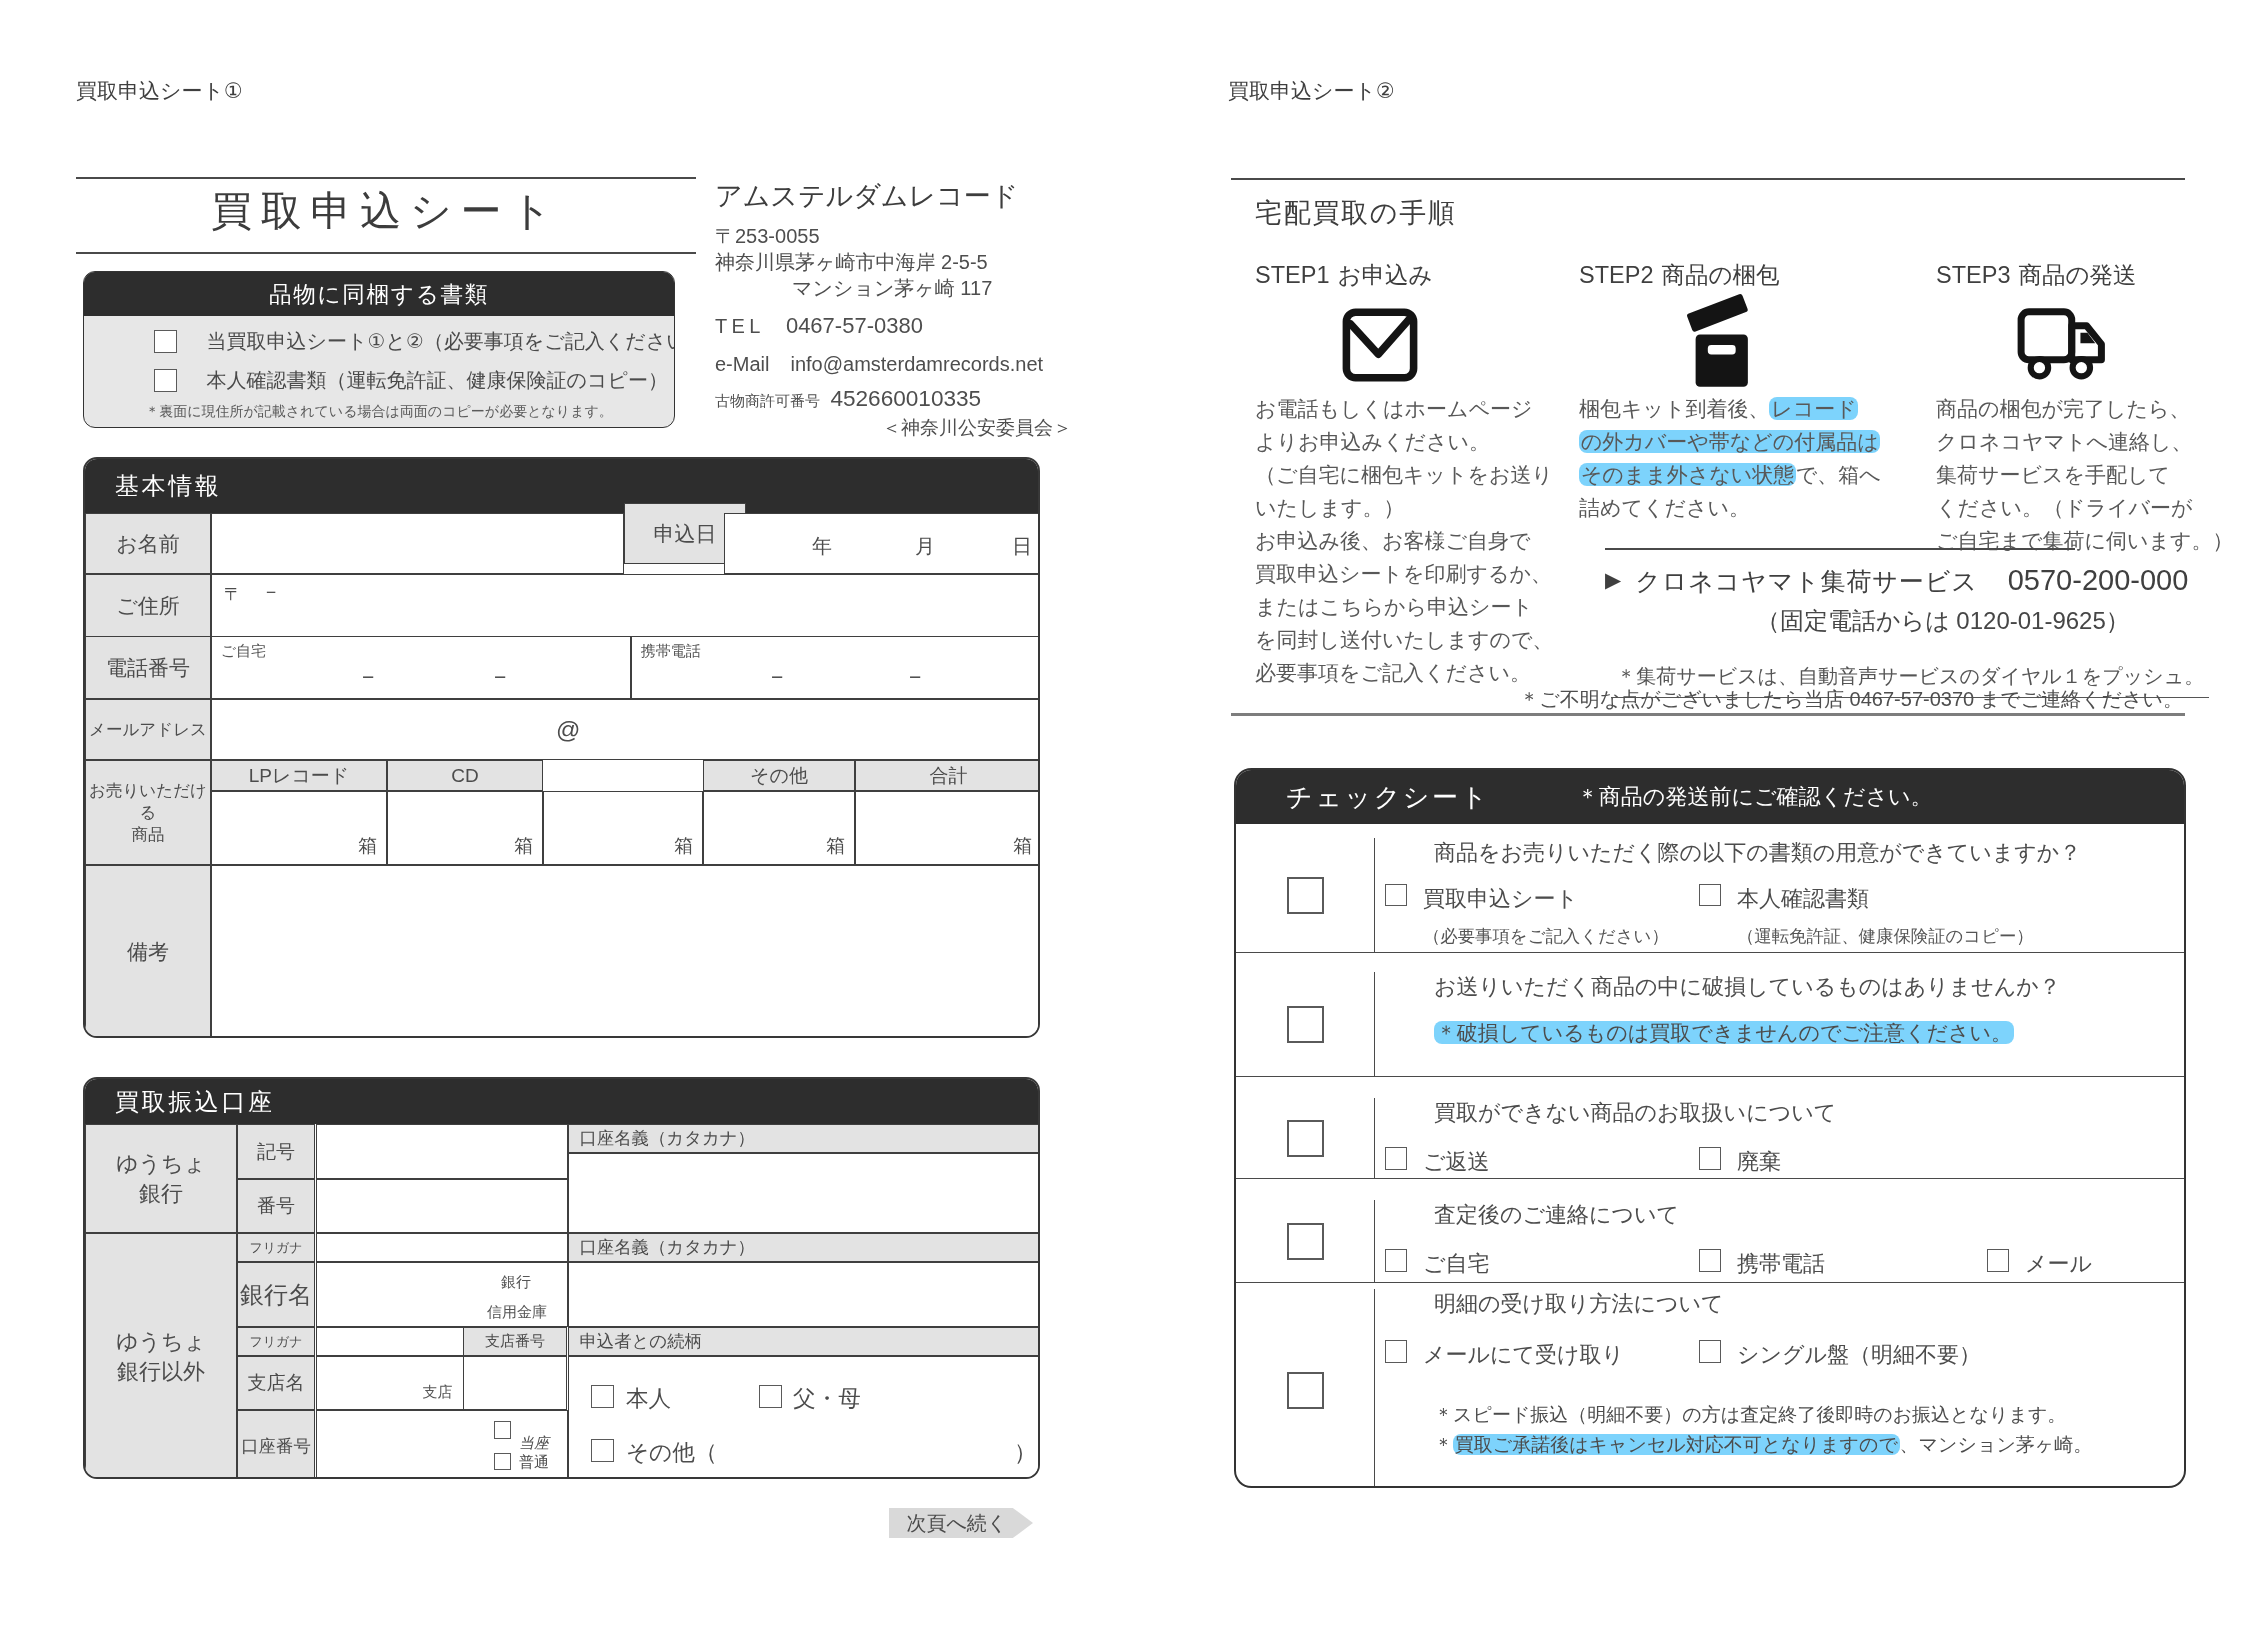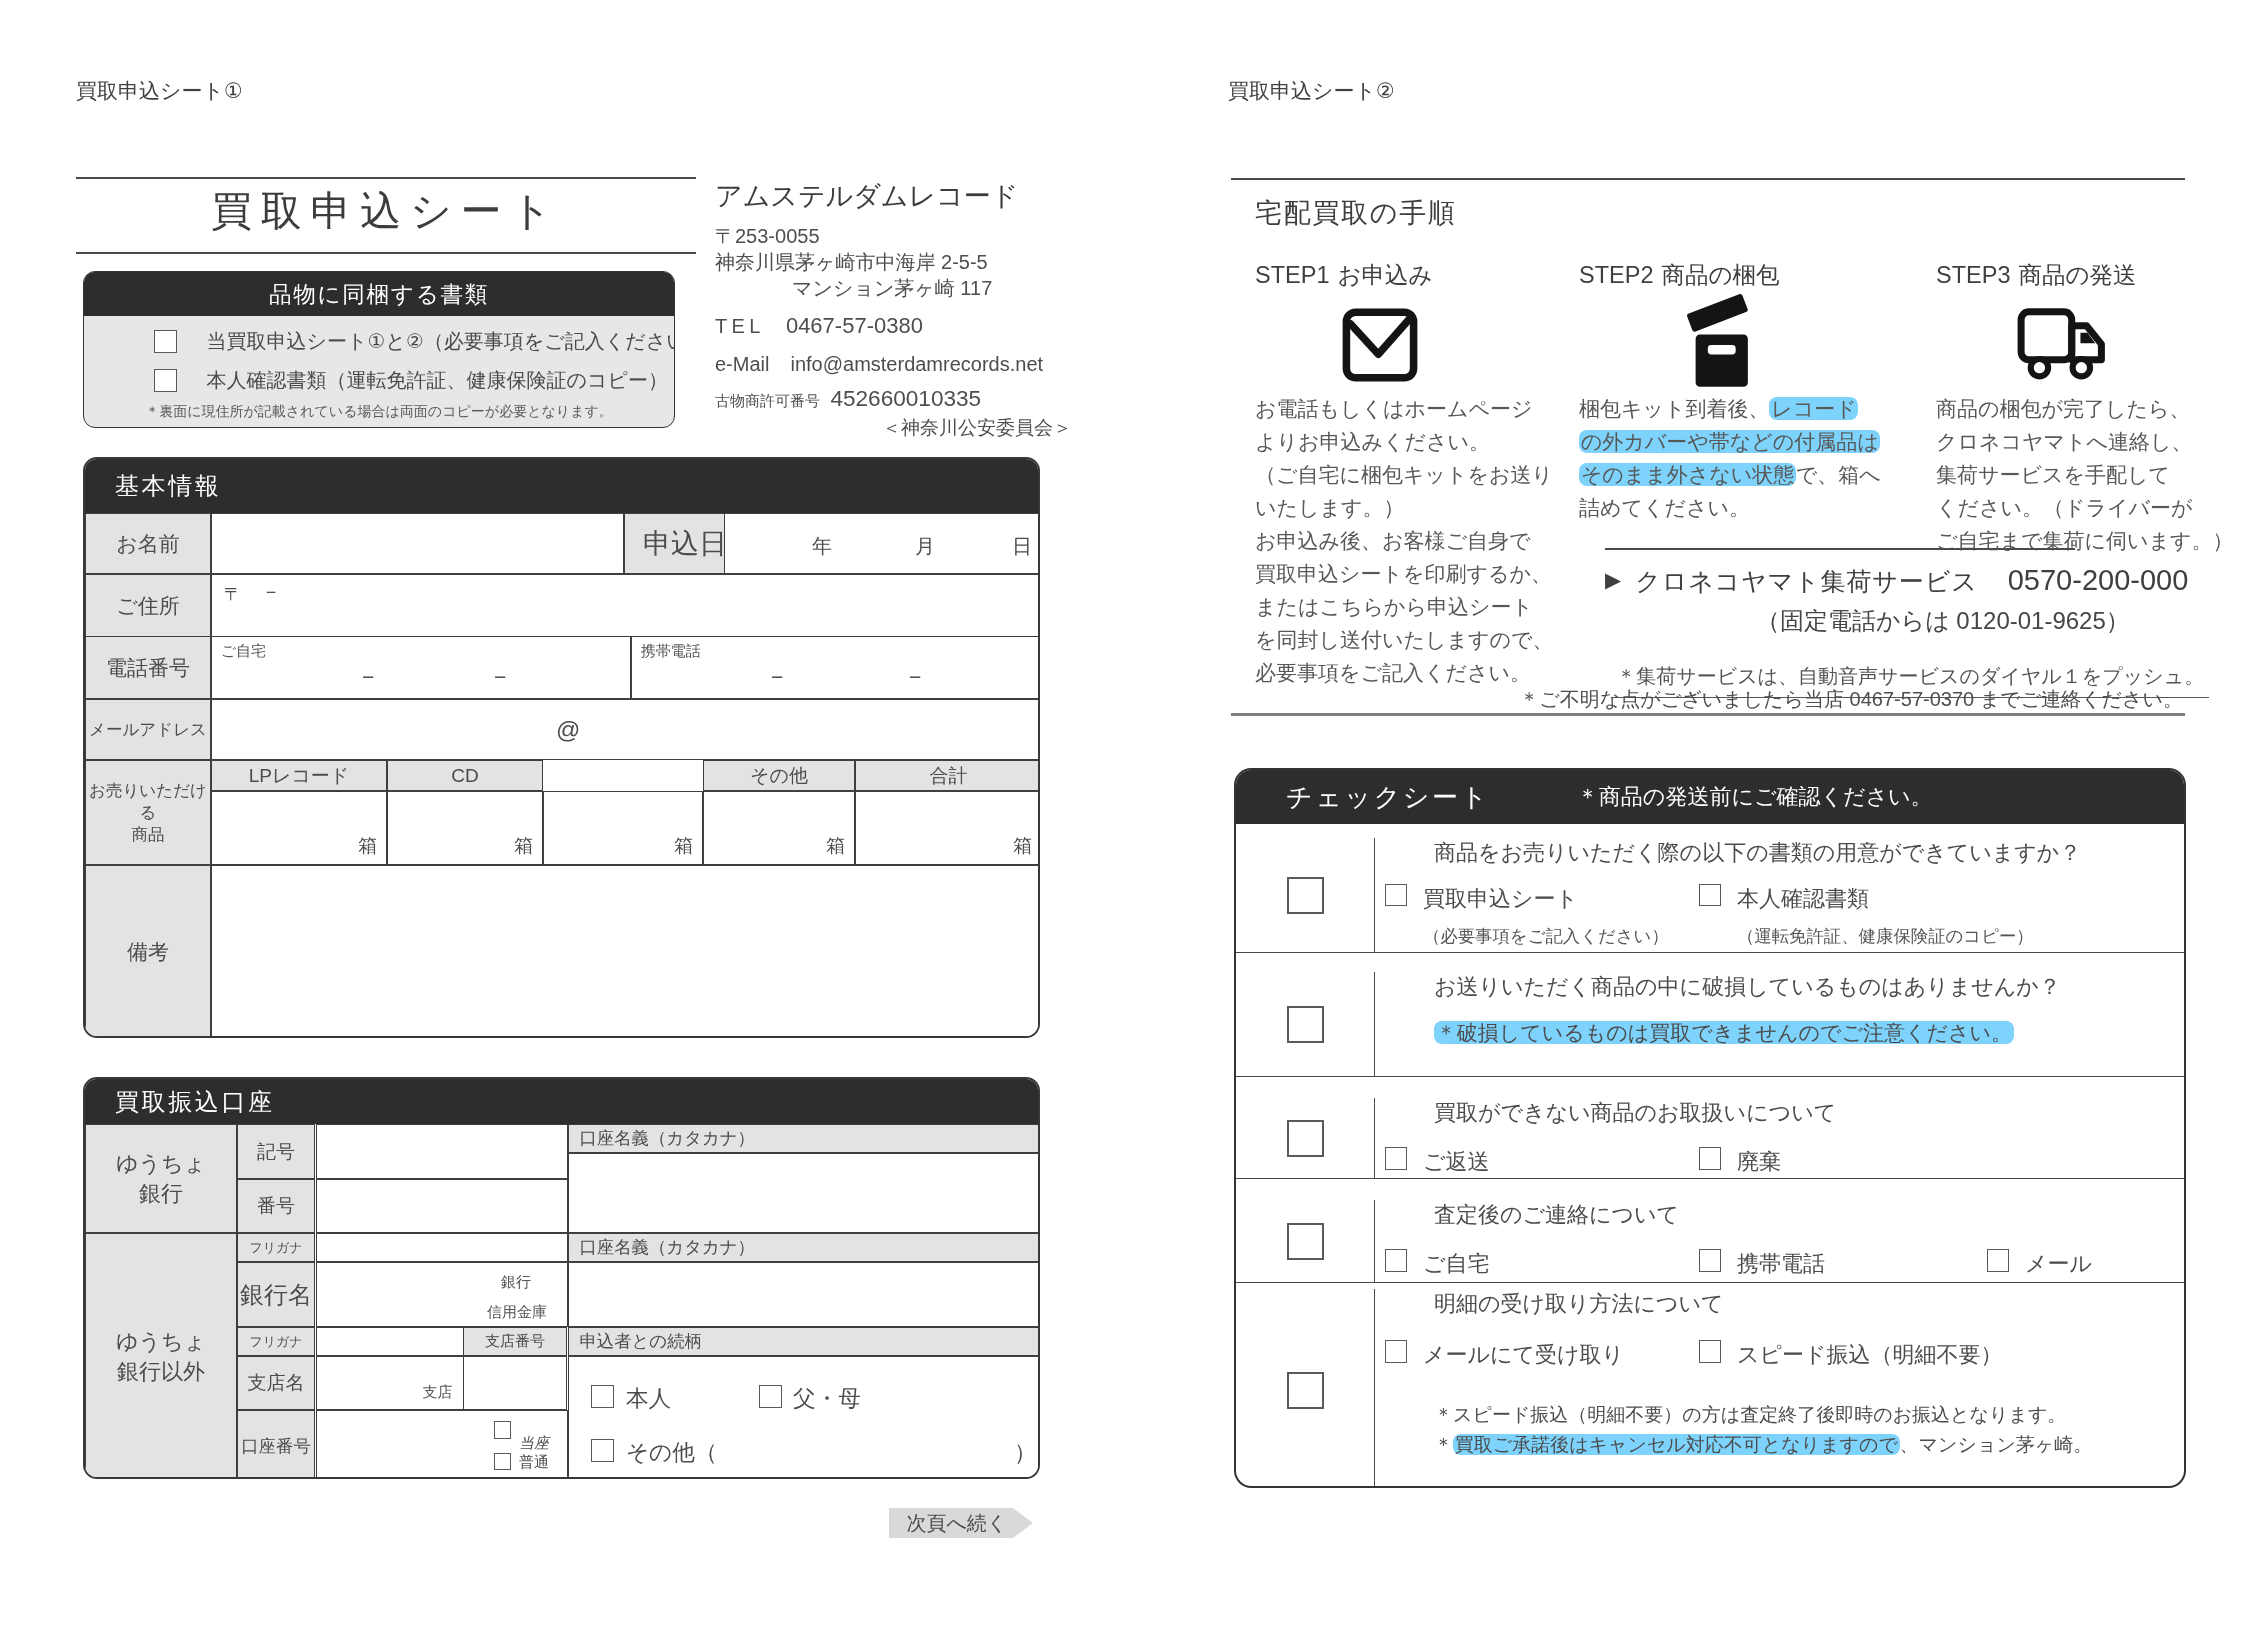--- a/index.html
+++ b/index.html
@@ -143,21 +143,21 @@
     <div class="cell gray center" style="left:0;top:240px;width:126px;height:61px;font-size:16.5px;">メールアドレス</div>
     <div class="cell gray center" style="left:0;top:301px;width:126px;height:105px;font-size:16.5px;">
       <div>
           <div>お売りいただける</div>
           <div>商品</div>
         </div>
     </div>
     <div class="cell gray center" style="left:0;top:406px;width:126px;height:173px;font-size:21px;">備考</div>
 
     <div class="cell" style="left:126px;top:54px;width:413px;height:61px;"></div>
-    <div class="cell gray center" style="left:539px;top:54px;width:122px;height:61px;font-size:28px;">申込日</div>
+    <div class="cell gray center" style="left:539px;top:44px;width:122px;height:61px;font-size:21px;">申込日</div>
     <div class="cell" style="left:639px;top:54px;width:318px;height:61px;">
       <span class="abs" style="left:87px;top:19px;font-size:20px;">年</span>
       <span class="abs" style="left:190px;top:19px;font-size:20px;">月</span>
       <span class="abs" style="left:287px;top:19px;font-size:20px;">日</span>
     </div>
 
     <div class="cell" style="left:126px;top:115px;width:831px;height:63px;">
       <span class="abs" style="left:12px;top:7px;font-size:17.4px;">〒</span>
       <span class="abs" style="left:54px;top:7px;font-size:17.4px;">−</span>
     </div>
@@ -435,21 +435,21 @@
             <div class="cs-opts">
               <div class="cs-opt">
                 <span class="cb"></span>
                 <div class="ob">
                   <div class="ol">メールにて受け取り</div>
                 </div>
               </div>
               <div class="cs-opt">
                 <span class="cb"></span>
                 <div class="ob">
-                  <div class="ol">スピード振込（明細不要）</div>
+                  <div class="ol">シングル盤（明細不要）</div>
                 </div>
               </div>
             </div>
             <div class="cs-note first"><span>＊スピード振込（明細不要）の方は査定終了後即時のお振込となります。</span></div>
             <div class="cs-note"><span>＊</span><span class="hl">買取ご承諾後はキャンセル対応不可となりますので</span><span>、マンション茅ヶ崎。</span></div>
           </div>
         </div>
       </div>
   </div>
 

